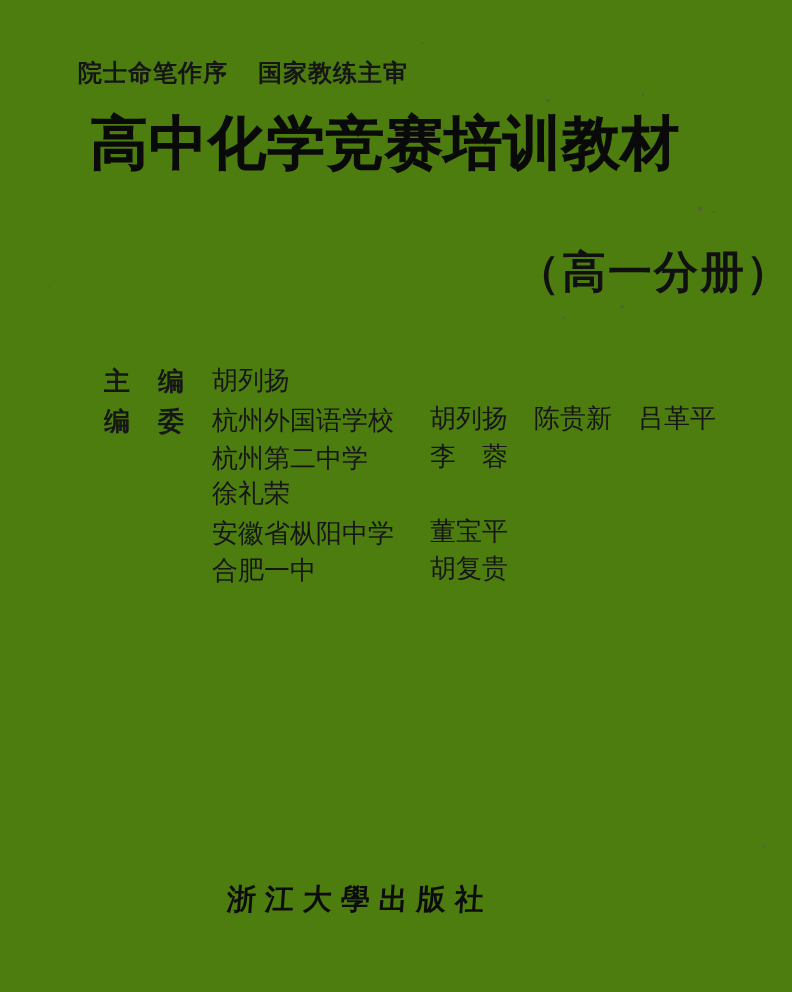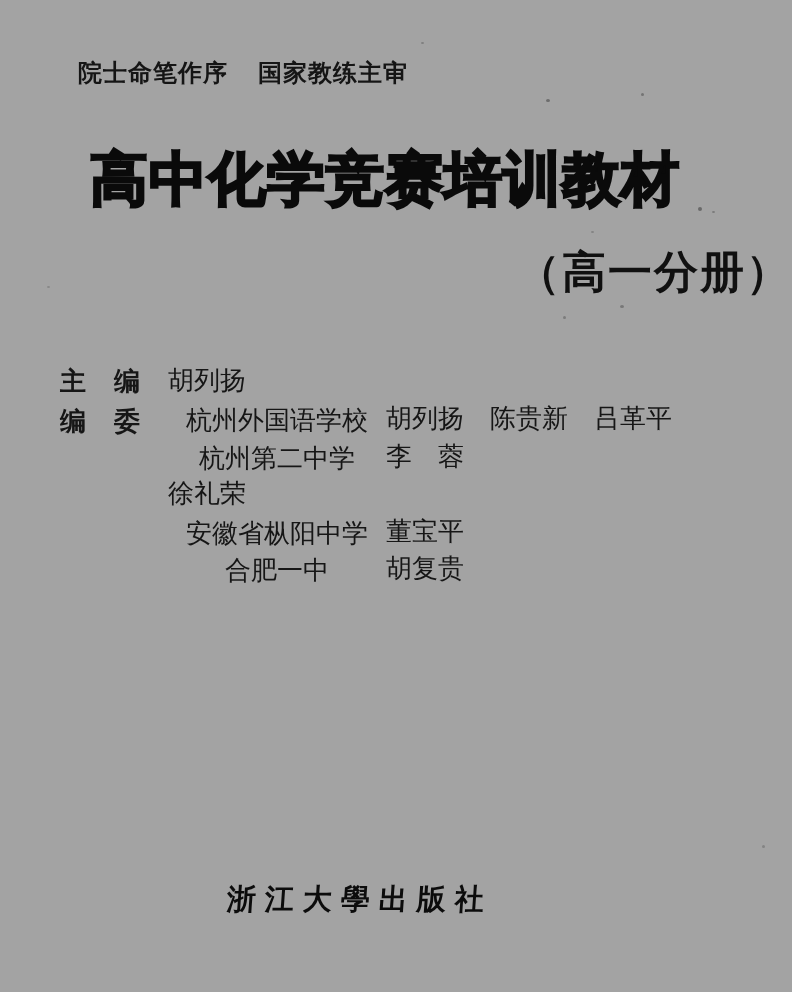--- a/index.html
+++ b/index.html
@@ -2,21 +2,21 @@
 <html><head>
 <meta charset="utf-8">
 <style>
   * { margin: 0; padding: 0; box-sizing: border-box; }
   html, body { background: #e8e8e8; }
   .page {
     position: relative;
     width: 792px;
     height: 992px;
     margin: 0 auto;
-    background: #a3a3a3;
+    background: #4d7c0f;
     overflow: hidden;
     color: #111;
     font-family: "Liberation Serif", serif;
   }
 
   
   .top-note {
     position: absolute;
     left: 78px;
     top: 57px;
@@ -28,27 +28,26 @@
     color: #151515;
   }
   .top-note .gap { display: inline-block; width: 30px; }
 
   
   .main-title {
     position: absolute;
     left: 90px;
     top: 106px;
     font-family: "Liberation Sans", sans-serif;
-    font-weight: 700;
+    font-weight: 400;
     font-size: 58px;
     line-height: 74px;
     letter-spacing: 1px;
     white-space: nowrap;
     color: #0a0a0a;
-    margin-top: 36px;
     -webkit-text-stroke: 2.5px #0a0a0a;
   }
 
   
   .subtitle {
     position: absolute;
     left: 0;
     right: 0;
     top: 243px;
     text-align: right;
@@ -66,34 +65,35 @@
     left: 60px;
     top: 362px;
     font-size: 26px;
     color: #161616;
   }
   .ed-row {
     display: flex;
     align-items: flex-start;
     line-height: 38px;
     margin-bottom: 2px;
+    margin-left: 44px;
   }
   .ed-label {
     flex: 0 0 82px;
     font-family: "Liberation Sans", sans-serif;
     font-weight: bold;
     white-space: nowrap;
     letter-spacing: 1px;
   }
   .ed-value {
     margin-left: 26px;
     font-family: "Liberation Serif", serif;
     white-space: nowrap;
   }
-  .committee-rows { margin-left: 26px; text-align: center; }
+  .committee-rows { margin-left: 26px; }
   .cm-row { display: flex; line-height: 37.5px; }
   .cm-school {
     flex: 0 0 218px;
     font-family: "Liberation Serif", serif;
     white-space: nowrap;
   }
   .cm-names {
     font-family: Liberation Mono, monospace;
     white-space: nowrap;
   }

